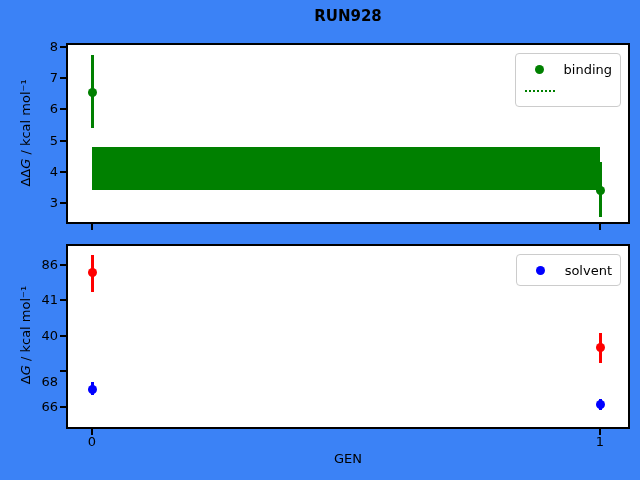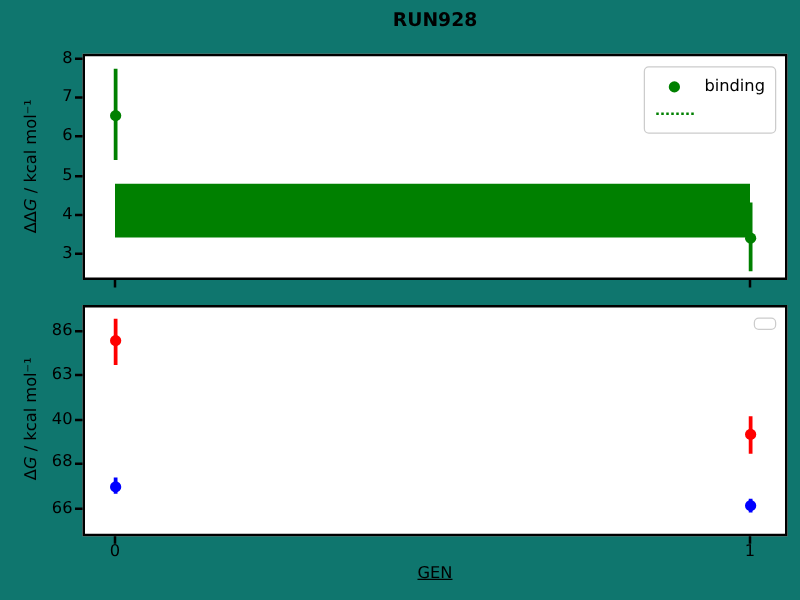--- a/index.html
+++ b/index.html
@@ -1,38 +1,37 @@
 <!DOCTYPE html>
 <html><head>
 <meta charset="utf-8">
 <style>
   html,body{margin:0;padding:0;background:#fff;}
   .figure{
-    position:relative;width:640px;height:480px;background:#0f766e;
+    position:relative;width:640px;height:480px;background:#3b82f6;
     font-family:"DejaVu Sans","Liberation Sans",sans-serif;color:#000;
     overflow:hidden;
   }
   .fig-title{
     position:absolute;left:66px;top:7px;width:564px;text-align:center;
     font-size:15px;font-weight:bold;
   }
   .plot{position:absolute;background:#fff;border:2px solid #000;}
   #plot-top{left:66px;top:43px;width:560px;height:177px;}
   #plot-bottom{left:66px;top:244px;width:560px;height:181px;}
   .ylabel{
     position:absolute;transform:translate(-50%,-50%) rotate(-90deg);
     white-space:nowrap;font-size:13px;
   }
   .ylabel .var{font-style:italic;}
   #ylabel-top{left:25px;top:133px;}
   #ylabel-bottom{left:25px;top:335px;}
   .xlabel{
     position:absolute;left:66px;top:451px;width:564px;text-align:center;
     font-size:13px;
-    text-decoration:underline;
   }
   .legend{
     position:absolute;top:8px;right:7px;background:#fff;
     border:1px solid #cccccc;border-radius:4px;padding:4px 8px;
     font-size:13px;z-index:5;
   }
   .legend-row{display:flex;align-items:center;height:22px;}
   .swatch-area{width:32px;display:flex;justify-content:center;align-items:center;margin-right:8px;}
   .dot{width:9px;height:9px;border-radius:50%;background:#000;}
   .dotted-line{width:30px;height:0;border-top:2px dotted #008000;}
@@ -86,29 +85,35 @@
       <div class="x-tick" style="left: 531px;"></div>
       <div class="err-bar" style="left: 22.5px; top: 9.67725px; height: 73.3598px; background: rgb(0, 128, 0);"></div>
       <div class="marker" style="left: 19.5px; top: 42.6376px; background: rgb(0, 128, 0);"></div>
       <div class="err-bar" style="left: 530.5px; top: 117.376px; height: 54.6296px; background: rgb(0, 128, 0);"></div>
       <div class="marker" style="left: 527.5px; top: 140.971px; background: rgb(0, 128, 0);"></div>
       <div class="band" style="left: 24px; width: 508px; top: 101.767px; height: 43.7037px; background: rgb(0, 128, 0);"></div>
     </div>
 
   <div class="plot" id="plot-bottom">
     <div class="legend">
+      <div class="legend-row">
+        <span class="swatch-area">
+          <span class="dot swatch" style="background: rgb(0, 0, 255);"></span>
+        </span>
+        <span>solvent</span>
+      </div>
     </div>
   <div class="y-tick" style="top: 159.948px;"></div>
       <div class="y-tick-label" style="top: 152.948px;">66</div>
       <div class="y-tick" style="top: 124.458px;"></div>
-      <div class="y-tick-label" style="top: 116px;">68</div>
+      <div class="y-tick-label" style="top: 128px;">68</div>
       <div class="y-tick" style="top: 88.9676px;"></div>
       <div class="y-tick-label" style="top: 81.9676px;">40</div>
       <div class="y-tick" style="top: 53.4775px;"></div>
-      <div class="y-tick-label" style="top: 46.4775px;">63</div>
+      <div class="y-tick-label" style="top: 46.4775px;">41</div>
       <div class="y-tick" style="top: 17.9873px;"></div>
       <div class="y-tick-label" style="top: 10.9873px;">86</div>
       <div class="x-tick" style="left: 23px;"></div>
       <div class="x-tick-label" style="left: 12px; top: 188px;">0</div>
       <div class="x-tick" style="left: 531px;"></div>
       <div class="x-tick-label" style="left: 520px; top: 188px;">1</div>
       <div class="err-bar" style="left: 22.5px; top: 136.105px; height: 13.3088px; background: rgb(0, 0, 255);"></div>
       <div class="marker" style="left: 19.5px; top: 138.703px; background: rgb(0, 0, 255);"></div>
       <div class="err-bar" style="left: 530.5px; top: 152.963px; height: 10.6471px; background: rgb(0, 0, 255);"></div>
       <div class="marker" style="left: 527.5px; top: 153.786px; background: rgb(0, 0, 255);"></div>

